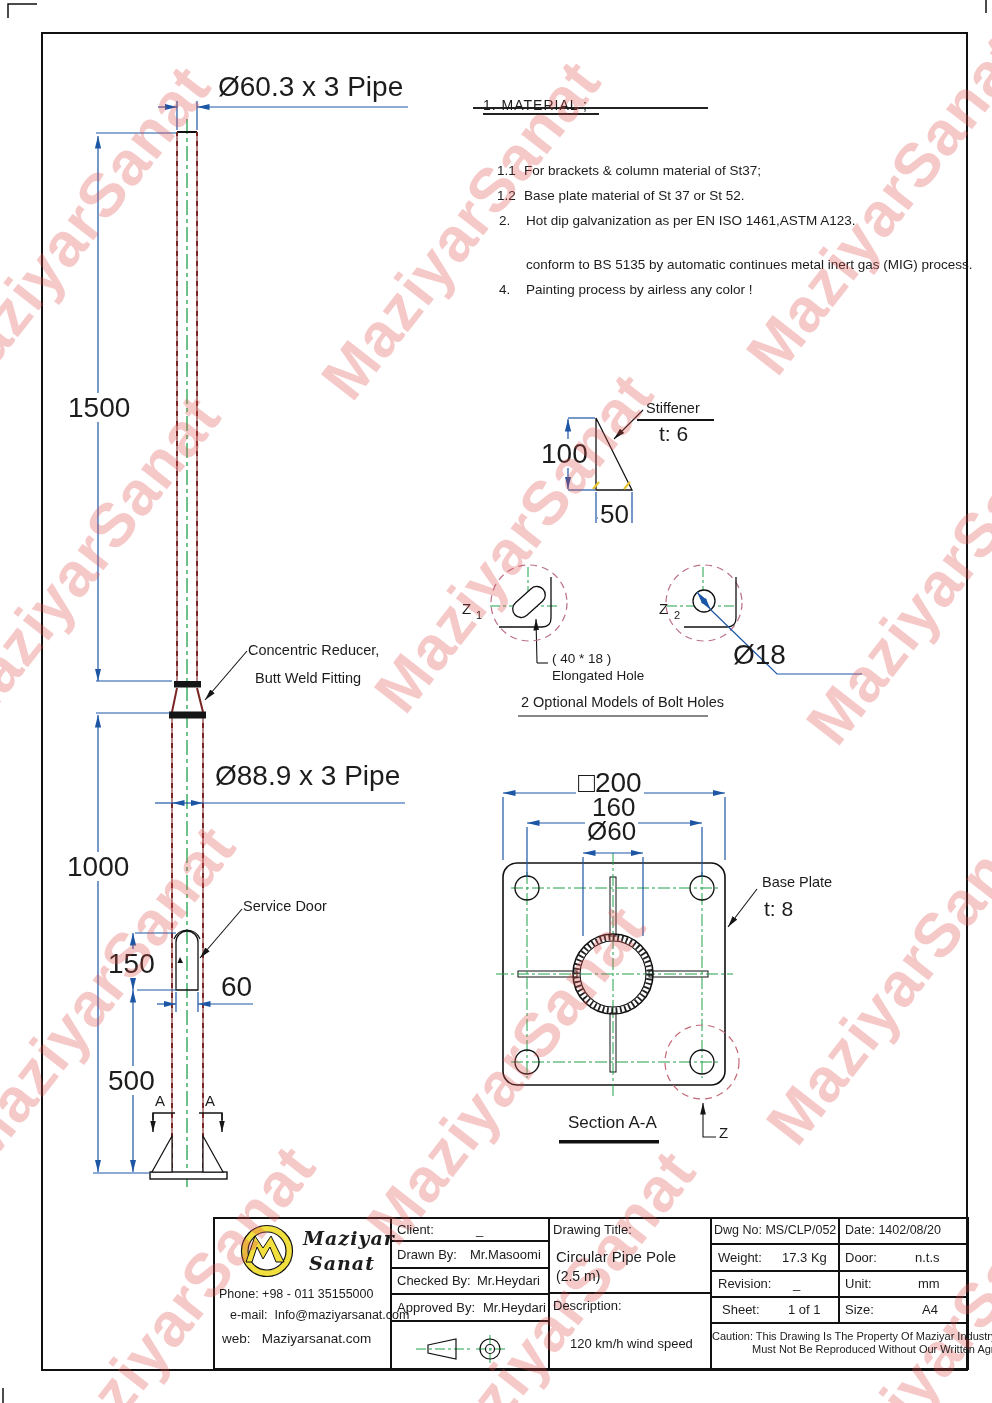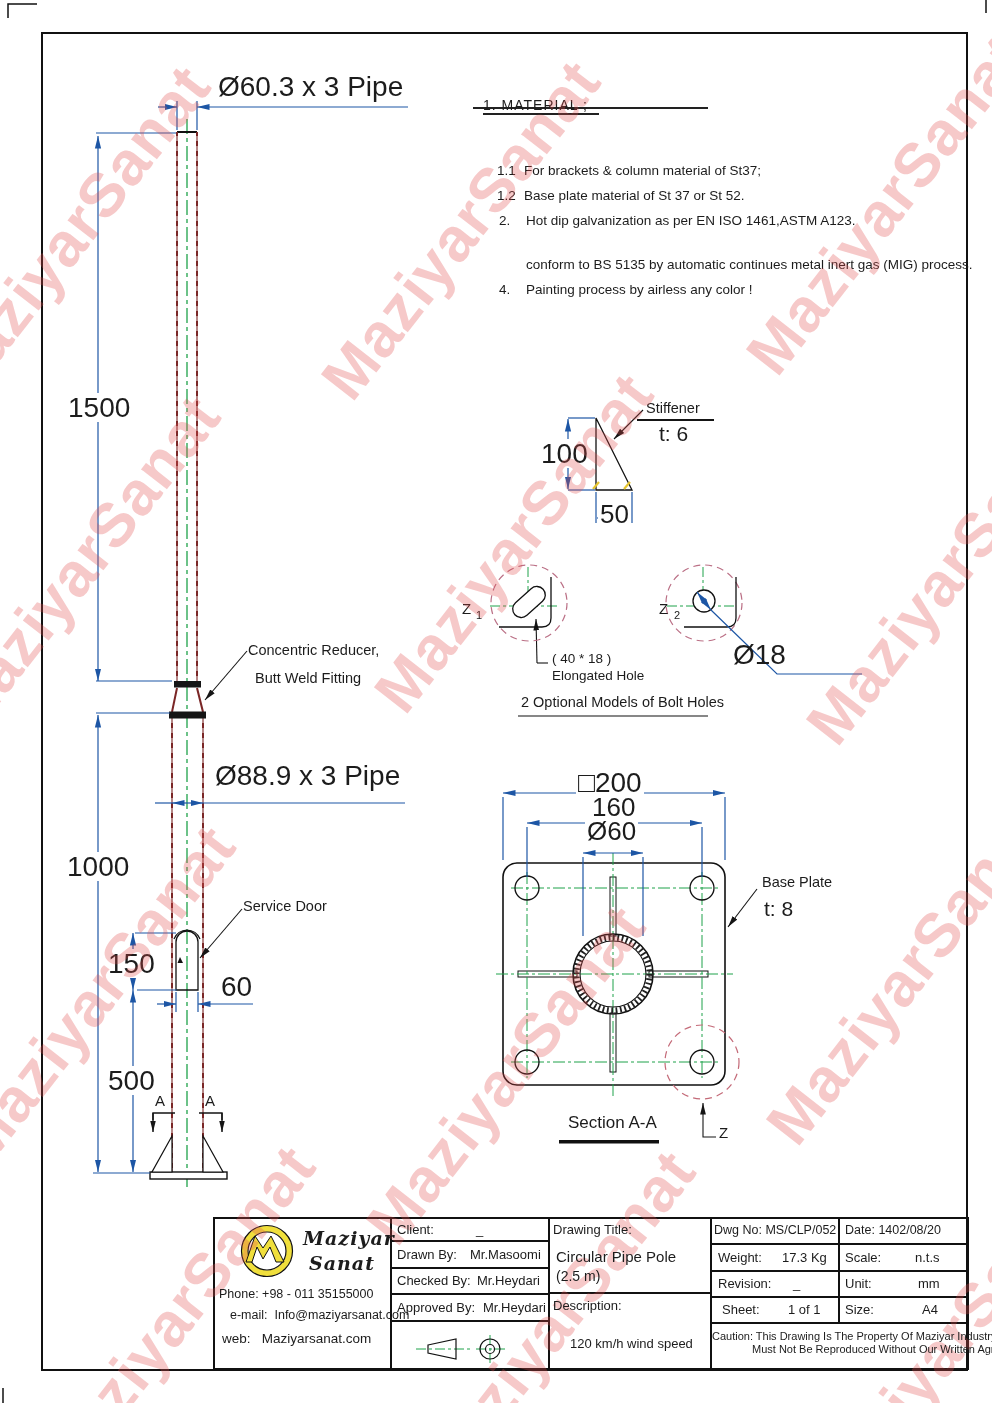--- a/index.html
+++ b/index.html
@@ -305,21 +305,21 @@
   <div class="tbt" style="left:556px;top:1268px;font-size:14px;">(2.5 m)</div>
   <div class="tbt" style="left:553px;top:1298px;">Description:</div>
   <div class="tbt" style="left:570px;top:1336px;">120 km/h wind speed</div>
 
   <div class="tbt tbs" style="left:714px;top:1223px;">
     <span>Dwg No:</span>&nbsp;<span>MS/CLP/052</span></div>
   <div class="tbt tbs" style="left:845px;top:1223px;">
     <span>Date:</span>&nbsp;<span>1402/08/20</span></div>
   <div class="tbt" style="left:718px;top:1250px;">Weight:</div>
   <div class="tbt" style="left:782px;top:1250px;text-align:right;">17.3 Kg</div>
-  <div class="tbt" style="left:845px;top:1250px;">Scale:</div>
+  <div class="tbt" style="left:845px;top:1250px;">Door:</div>
   <div class="tbt" style="left:915px;top:1250px;">n.t.s</div>
   <div class="tbt" style="left:718px;top:1276px;">Revision:</div>
   <div class="tbt" style="left:793px;top:1276px;">_</div>
   <div class="tbt" style="left:845px;top:1276px;">Unit:</div>
   <div class="tbt" style="left:918px;top:1276px;">mm</div>
   <div class="tbt" style="left:722px;top:1302px;">Sheet:</div>
   <div class="tbt" style="left:788px;top:1302px;">1 of 1</div>
   <div class="tbt" style="left:845px;top:1302px;">Size:</div>
   <div class="tbt" style="left:922px;top:1302px;">A4</div>
   <div class="tbt caution" style="left:712px;top:1330px;">Caution: This Drawing Is The Property Of Maziyar Industry &amp;</div>

